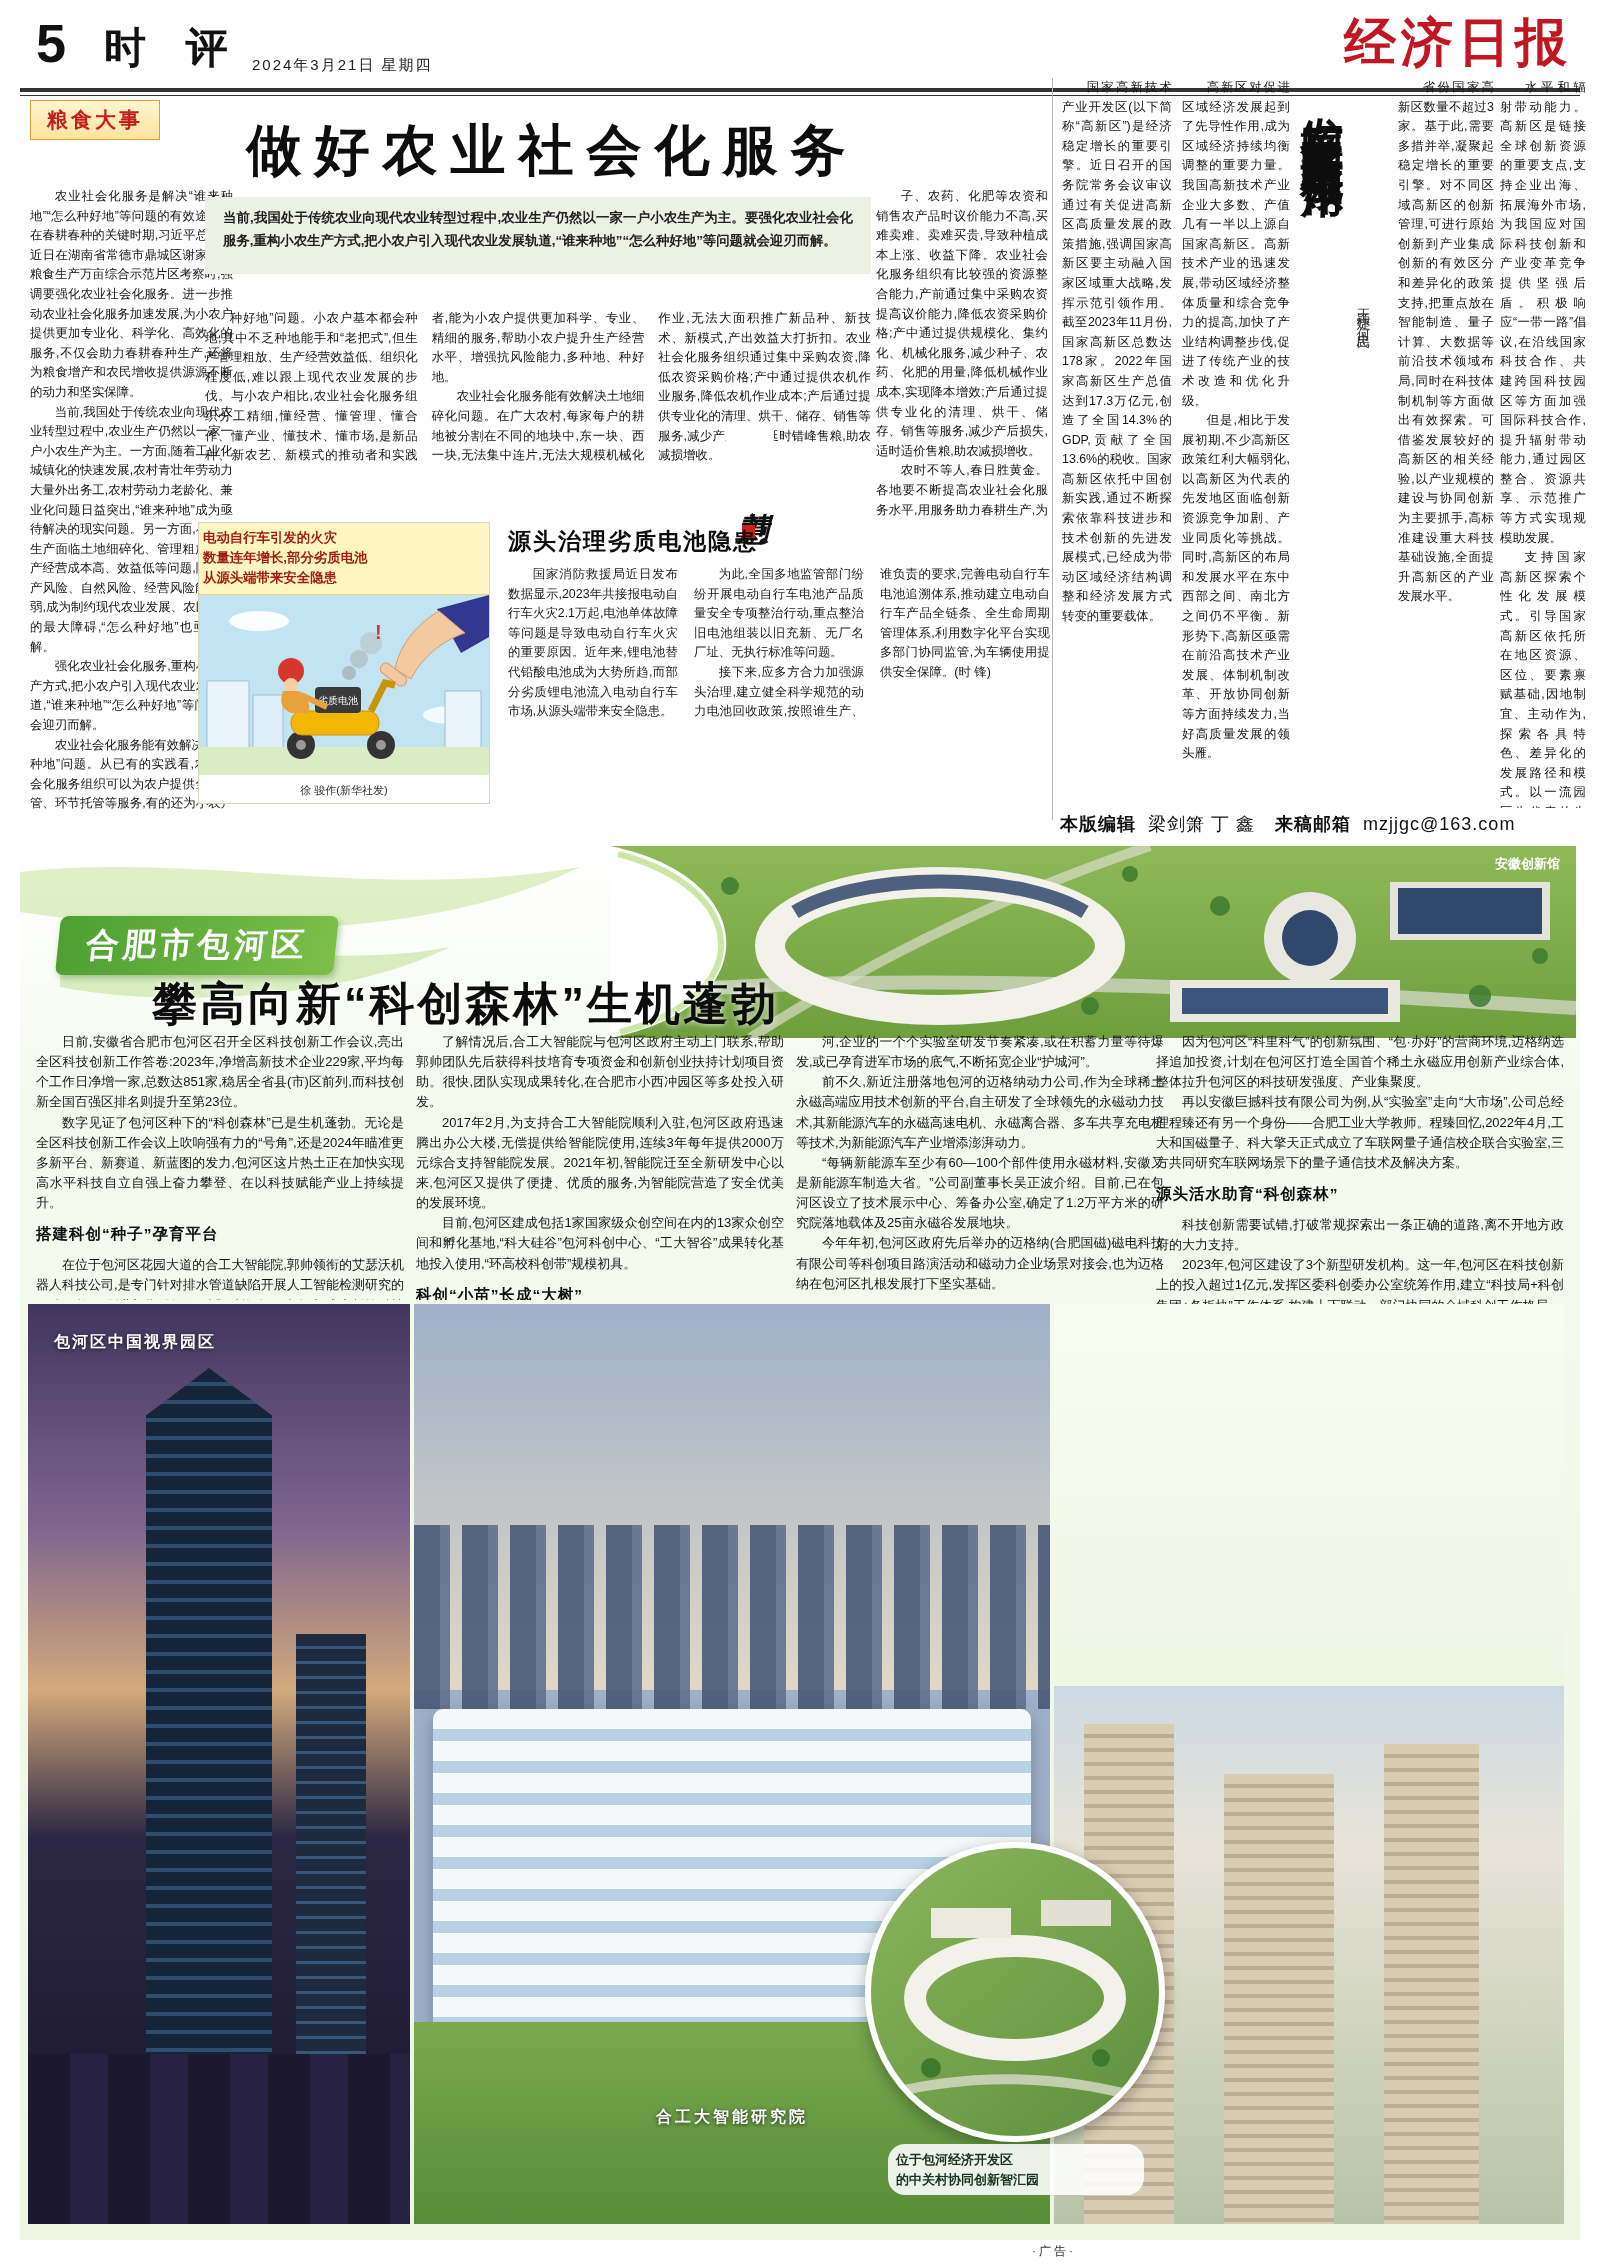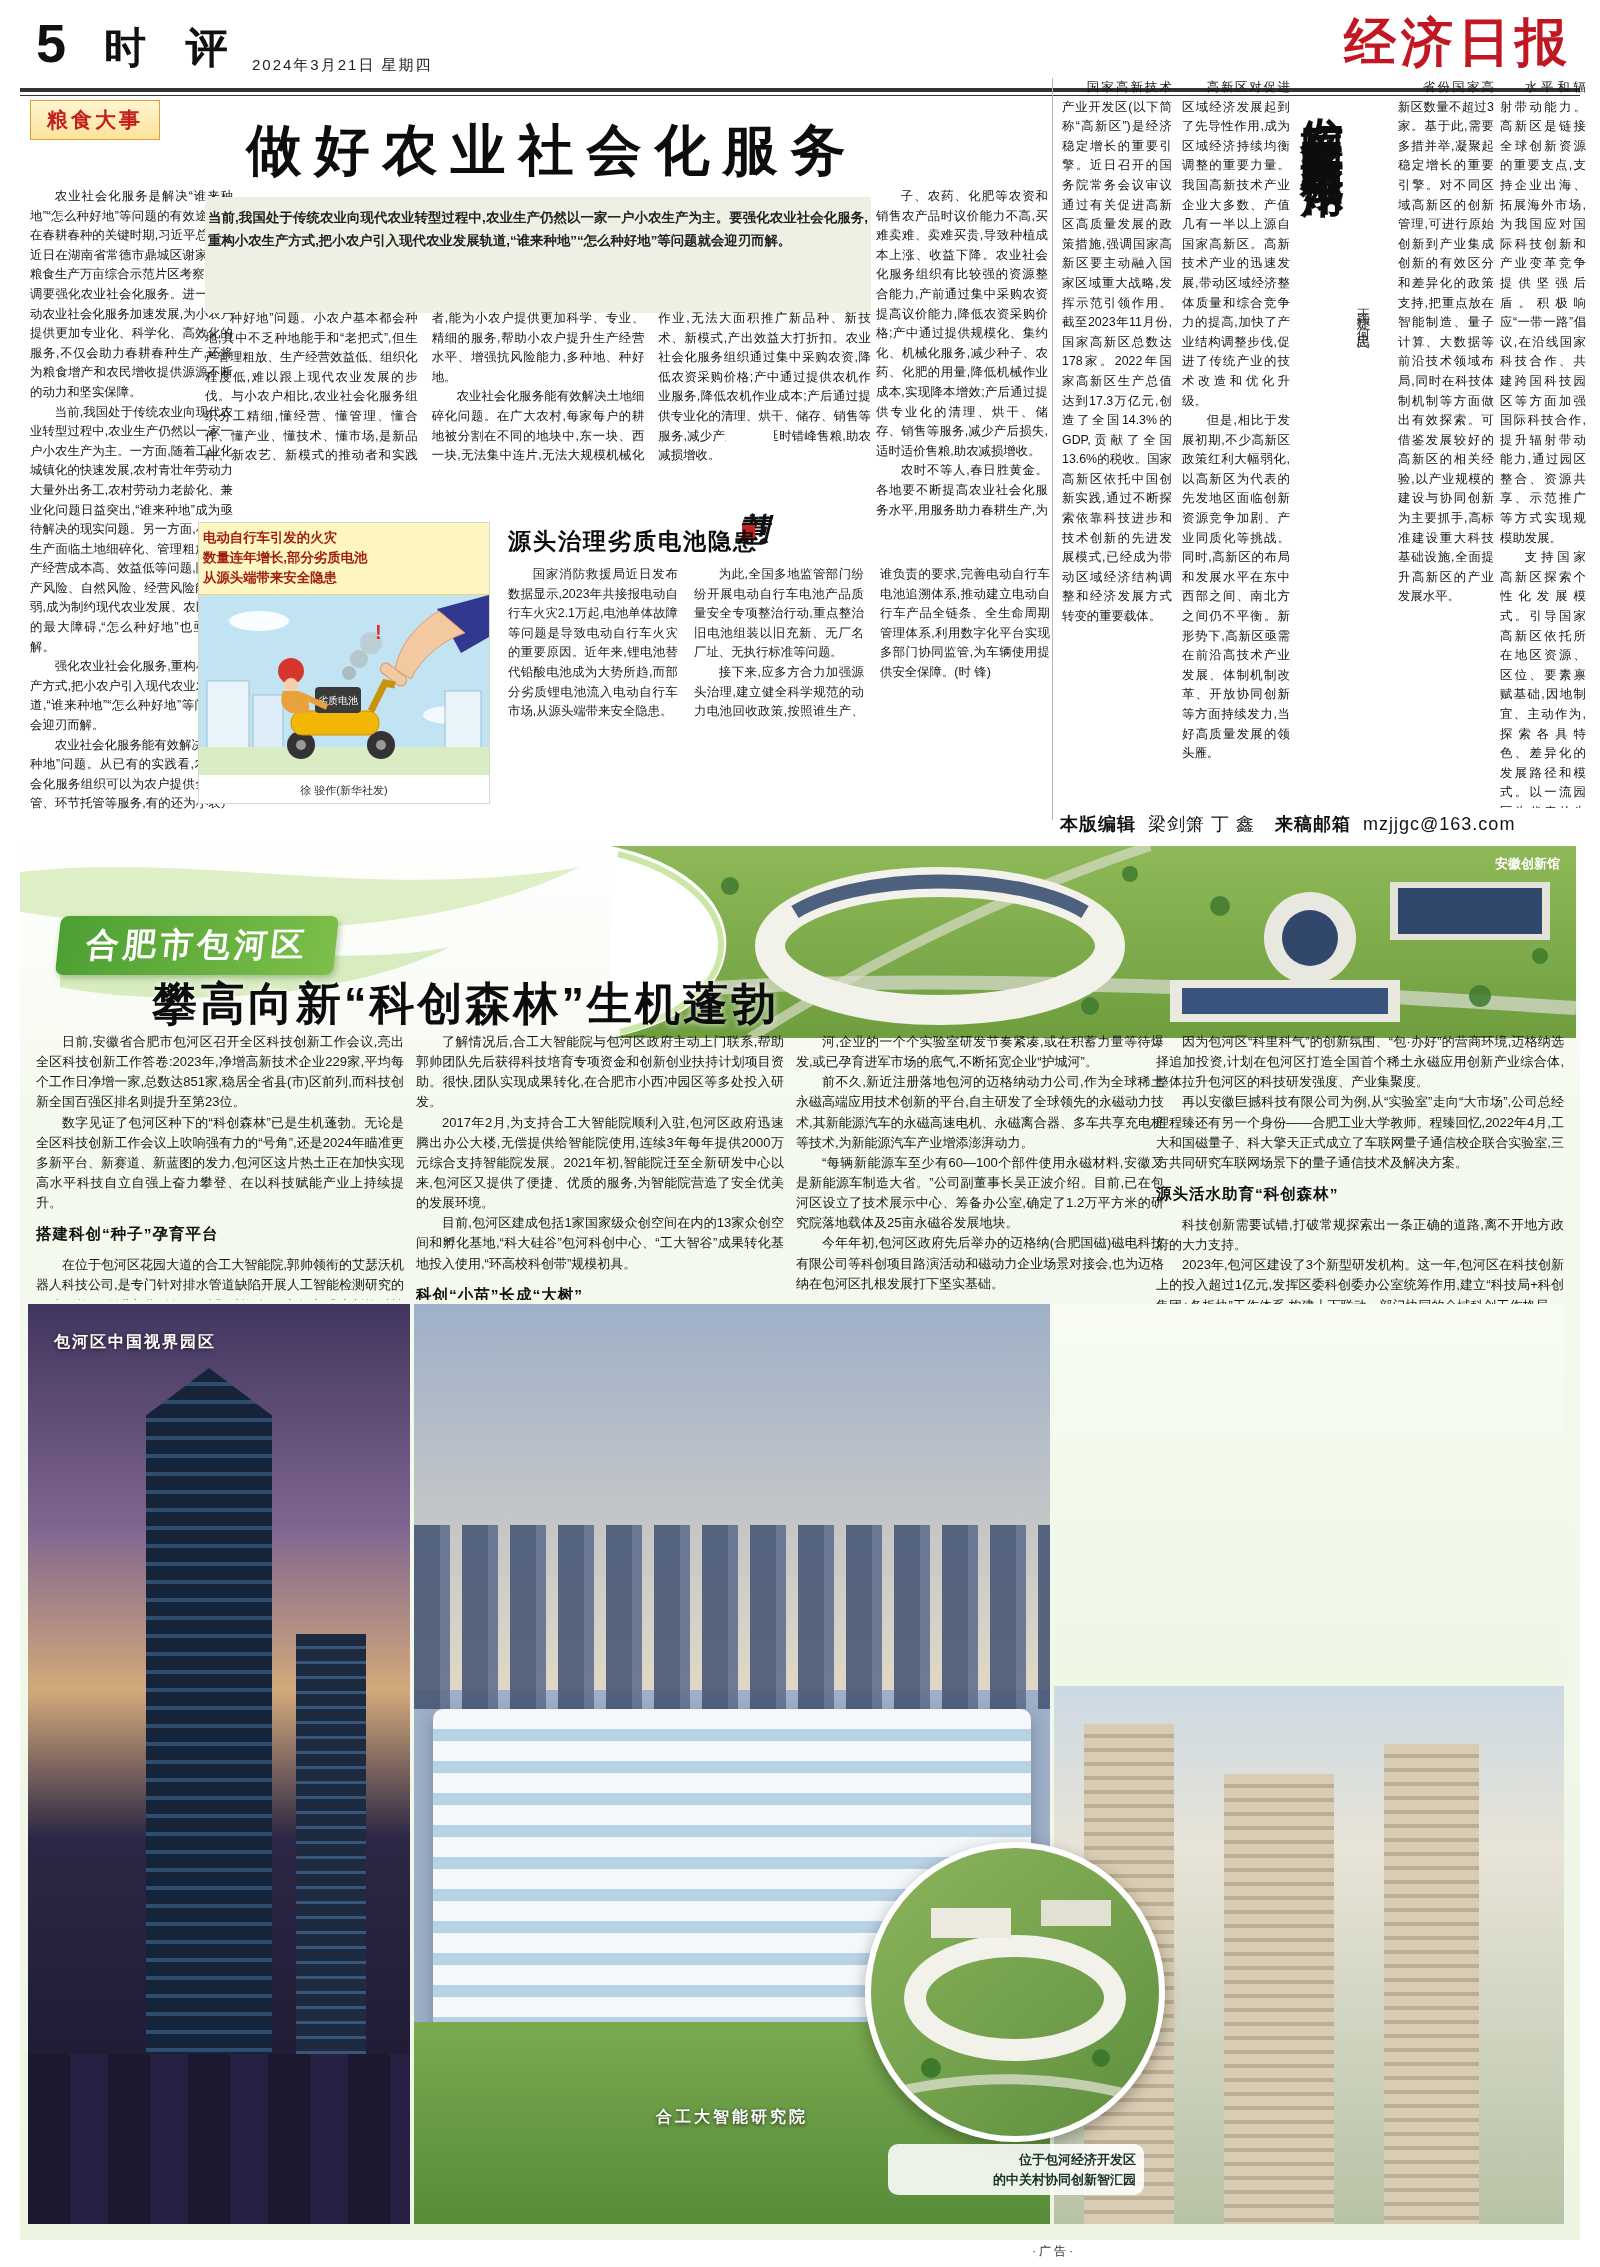--- a/index.html
+++ b/index.html
@@ -18,21 +18,21 @@
   .rule2{left:20px;top:95px;width:1560px;height:1px;background:#333}
 
   
   .lead-tag{left:30px;top:100px;padding:5px 16px;background:linear-gradient(#fff5d2,#fbe39b);
             border:1px solid #dd9f38;border-radius:0;color:#c21f1f;font-weight:900;font-size:21px;letter-spacing:3px}
   .lead-headline{left:60px;top:114px;width:985px;text-align:center;font-size:55px;font-weight:900;
                  letter-spacing:13px;color:#0d0d0d;white-space:nowrap}
   .col{position:absolute;font-size:12.4px;line-height:1.58;text-align:justify;overflow:hidden;color:#141414}
   .col p{text-indent:2em}
   .lead-col1{left:30px;top:187px;width:203px;height:622px}
-  .lead-highlight{left:205px;top:197px;width:666px;height:116px;background:#edf1e4;padding:10px 3px;
+  .lead-highlight{left:205px;top:197px;width:666px;height:77px;background:#edf1e4;padding:10px 18px;
                   font-size:13.4px;line-height:1.7;font-weight:600;color:#222;text-align:justify;overflow:hidden}
   .lead-mid{left:205px;top:309px;width:666px;height:210px;column-count:3;column-gap:14px}
   .lead-col5{left:876px;top:187px;width:172px;height:330px}
   .signature{left:726px;top:428px;width:48px;height:112px;background:#fff;writing-mode:vertical-rl;
              font-family:"Liberation Serif","DejaVu Serif",serif;font-style:italic;font-weight:900;
              font-size:31px;color:#101010;text-align:center;padding-top:6px}
   .signature .seal{position:absolute;left:16px;bottom:2px;width:13px;height:13px;background:#c4231d;writing-mode:horizontal-tb}
 
   
   .cartoon{left:198px;top:522px;width:292px;height:282px;border:1px solid #d8d8c8;background:#fff}
@@ -107,22 +107,22 @@
   .pr-city{position:absolute;top:382px;bottom:0;width:100%;
       background:linear-gradient(#ccd9e3 0%,#e8e4d8 30%,#b7c3a6 100%)}
   .pr-t1,.pr-t2,.pr-t3{position:absolute;background:repeating-linear-gradient(180deg,#d9ccb4 0 10px,#bcae94 10px 14px)}
   .pr-t1{left:30px;top:420px;width:90px;height:500px}
   .pr-t2{left:170px;top:470px;width:110px;height:450px}
   .pr-t3{left:330px;top:440px;width:95px;height:480px}
 
   .circle-inset{position:absolute;left:845px;top:1000px;width:300px;height:300px;border-radius:50%;
       border:6px solid #fff;overflow:hidden;box-shadow:0 5px 16px rgba(0,0,0,.3);
       background:linear-gradient(140deg,#8cb55c,#5e8f3e);z-index:5}
-  .circle-caption{position:absolute;left:868px;top:1302px;width:256px;text-align:right;font-size:13px;
-      font-weight:700;color:#173321;background:rgba(255,255,255,.88);border-radius:10px;padding:6px 8px;z-index:6;line-height:1.5}
+  .circle-caption{position:absolute;left:868px;top:1302px;width:256px;text-align:left;font-size:13px;
+      font-weight:700;color:#173321;background:rgba(255,255,255,.88);border-radius:17px;padding:6px 8px;z-index:6;line-height:1.5}
   .ad-mark{left:1032px;top:2243px;font-size:12px;color:#333;letter-spacing:3px}
 </style>
 </head>
 <body>
 
 <div class="abs page-num">5</div>
 <div class="abs section-title">时 评</div>
 <div class="abs page-date">2024年3月21日 星期四</div>
 <div class="abs masthead">经济日报</div>
 <div class="abs rule1"></div>

